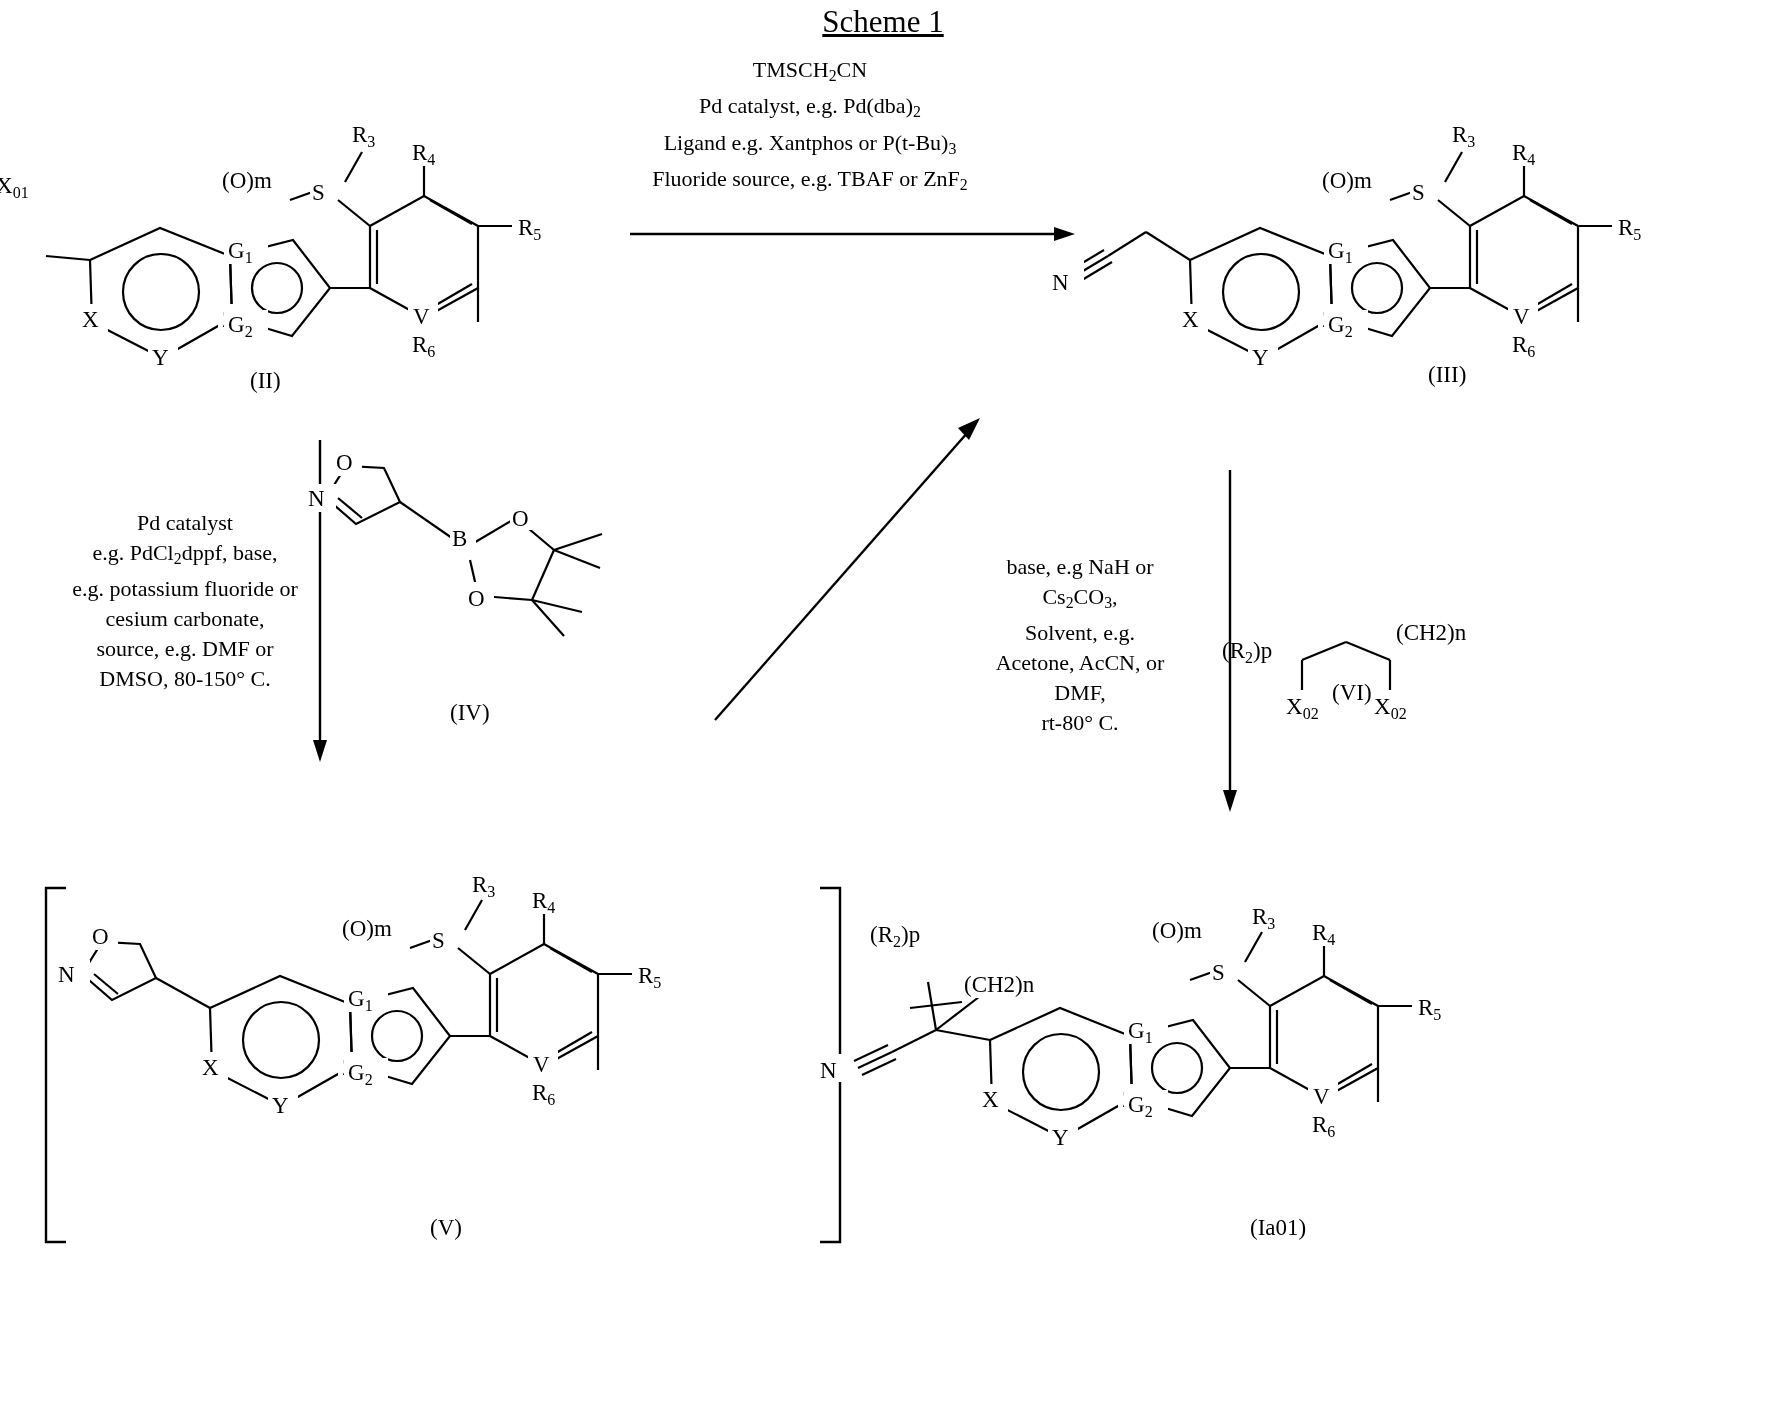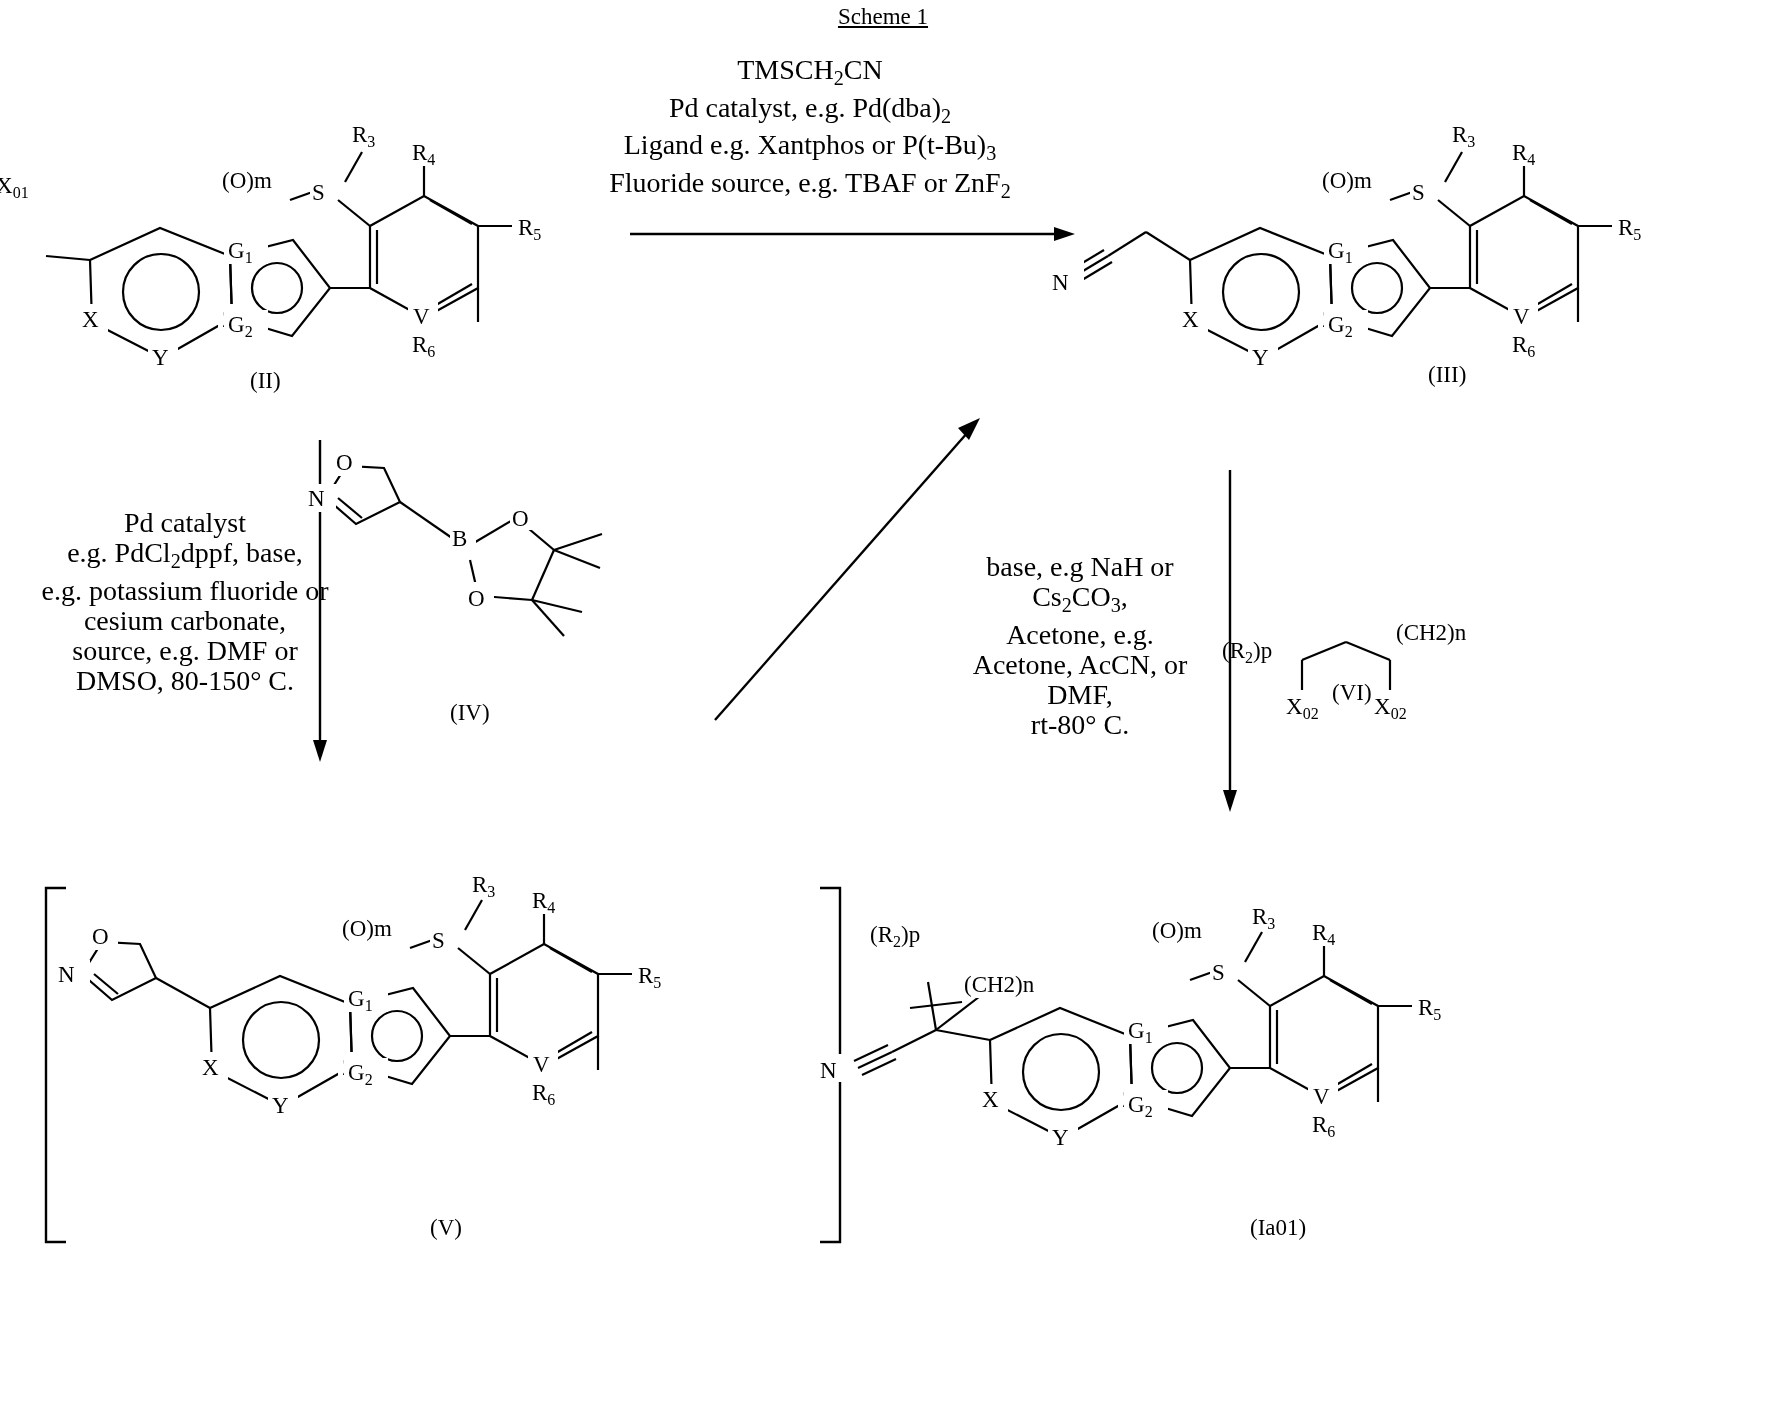--- a/index.html
+++ b/index.html
@@ -7,24 +7,24 @@
     width:1766px;height:1401px;
     background:#ffffff;
     font-family:"Liberation Serif", serif;
     color:#000;
     position:relative;
     overflow:hidden;
   }
   .abs{position:absolute;}
   .scheme-title{
     left:0;right:0;top:4px;text-align:center;
-    font-size:23px;
+    font-size:31px;
   }
   .scheme-title span{text-decoration:underline;}
-  .txtc{font-size:28px;line-height:30px;text-align:center;}
+  .txtc{font-size:22px;line-height:30px;text-align:center;}
   .lbl{font-size:23px;text-align:center;}
   sub{font-size:0.72em;vertical-align:-0.28em;}
   svg{display:block;overflow:visible;}
   .struct{position:absolute;}
 </style>
 </head>
 <body>
 
 <div class="abs scheme-title">
   <span>Scheme 1</span>
@@ -202,21 +202,21 @@
 <div class="abs lbl" style="left:450px;top:700px;">(IV)</div>
 
 <svg class="abs" style="left:710px;top:410px;" width="280" height="320">
   <line x1="5" y1="310" x2="258" y2="22" stroke="#000" stroke-width="2.4"></line>
   <polygon points="270,8 248,18 259,30" fill="#000"></polygon>
 </svg>
 
 <div class="abs" style="left:960px;top:552px;width:240px;">
   <div class="txtc">base, e.g NaH or</div>
   <div class="txtc">Cs<sub>2</sub>CO<sub>3</sub>,</div>
-  <div class="txtc">Acetone, e.g.</div>
+  <div class="txtc">Solvent, e.g.</div>
   <div class="txtc">Acetone, AcCN, or</div>
   <div class="txtc">DMF,</div>
   <div class="txtc">rt-80° C.</div>
 </div>
 
 <svg class="abs" style="left:1210px;top:470px;" width="40" height="350">
   <line x1="20" y1="0" x2="20" y2="320" stroke="#000" stroke-width="2.4"></line>
   <polygon points="20,342 13,320 27,320" fill="#000"></polygon>
 </svg>
 

